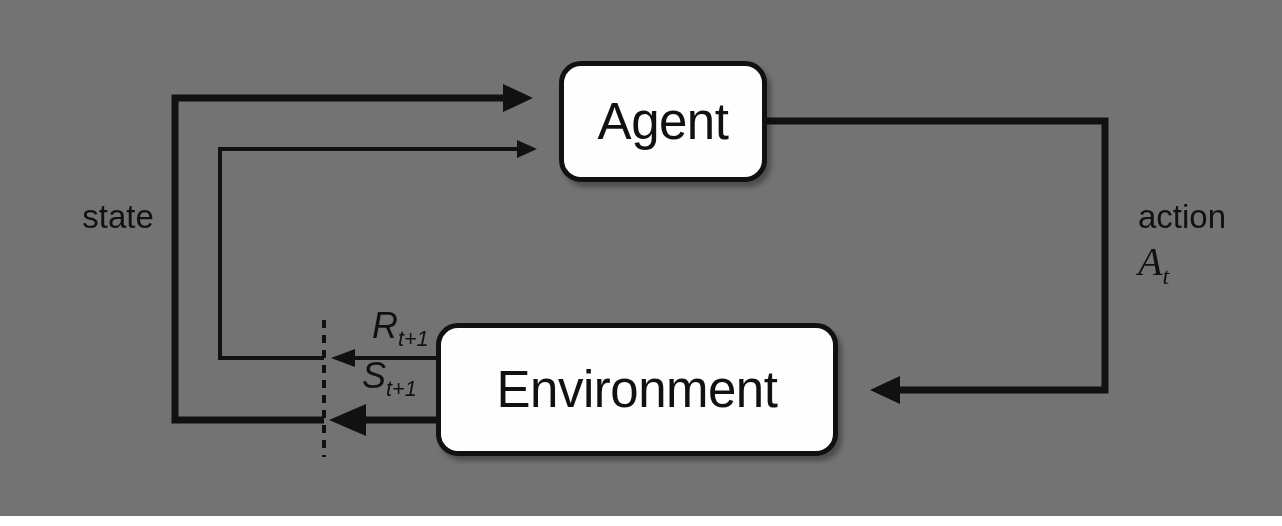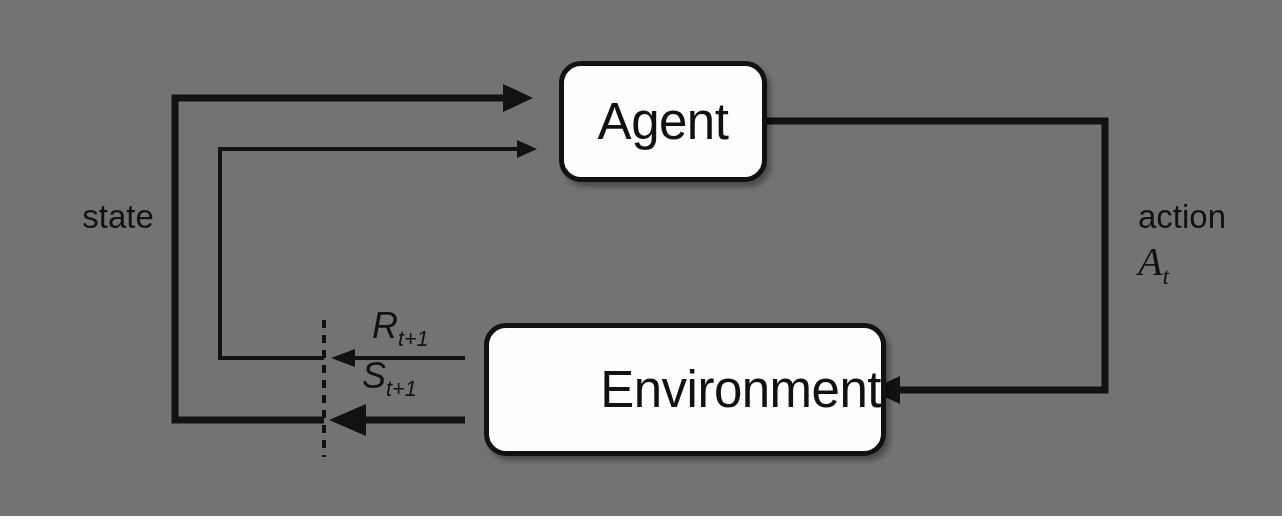--- a/index.html
+++ b/index.html
@@ -44,25 +44,24 @@
     white-space: nowrap;
   }
   #agent-box {
     left: 559px;
     top: 61px;
     width: 208px;
     height: 121px;
   }
   #agent-box .node-label { font-size: 51px; }
   #environment-box {
-    left: 484px;
+    left: 436px;
     top: 323px;
     width: 402px;
     height: 133px;
-    justify-content: flex-end;
   }
   #environment-box .node-label { font-size: 51px; }
 
   .edge-label {
     position: absolute;
     color: #111111;
     text-align: center;
     white-space: nowrap;
     line-height: 1.05;
   }

